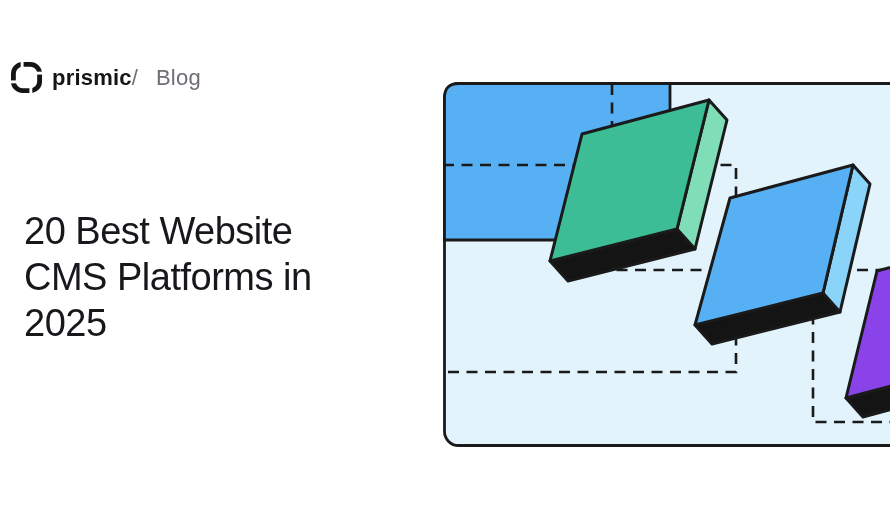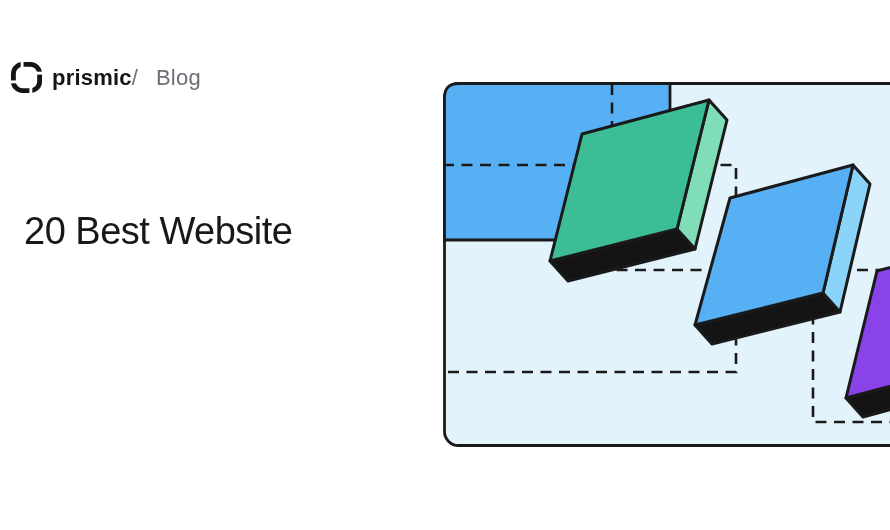--- a/index.html
+++ b/index.html
@@ -35,20 +35,22 @@
     </svg>
     <span class="brand-text">
       <span class="brand-name">prismic</span>
       <span class="brand-sep">/</span>
       <span class="brand-section">Blog</span>
     </span>
   </div>
 
   <h1 class="title">
     <span>20 Best Website</span>
+    <span>CMS Platforms in</span>
+    <span>2025</span>
   </h1>
 
   <figure class="hero">
     <svg width="447" height="366" viewBox="0 0 447 366">
 
       <rect class="ln card-ln" x="1.5" y="1.5" width="470" height="362" rx="14" fill="#E2F3FC"></rect>
 
       <path class="ln card-ln" d="M 227,1.5 L 16,1.5 Q 1.5,1.5 1.5,16 L 1.5,158 L 227,158 L 227,1.5 Z" fill="#57B0F4"></path>
 
       <g>

